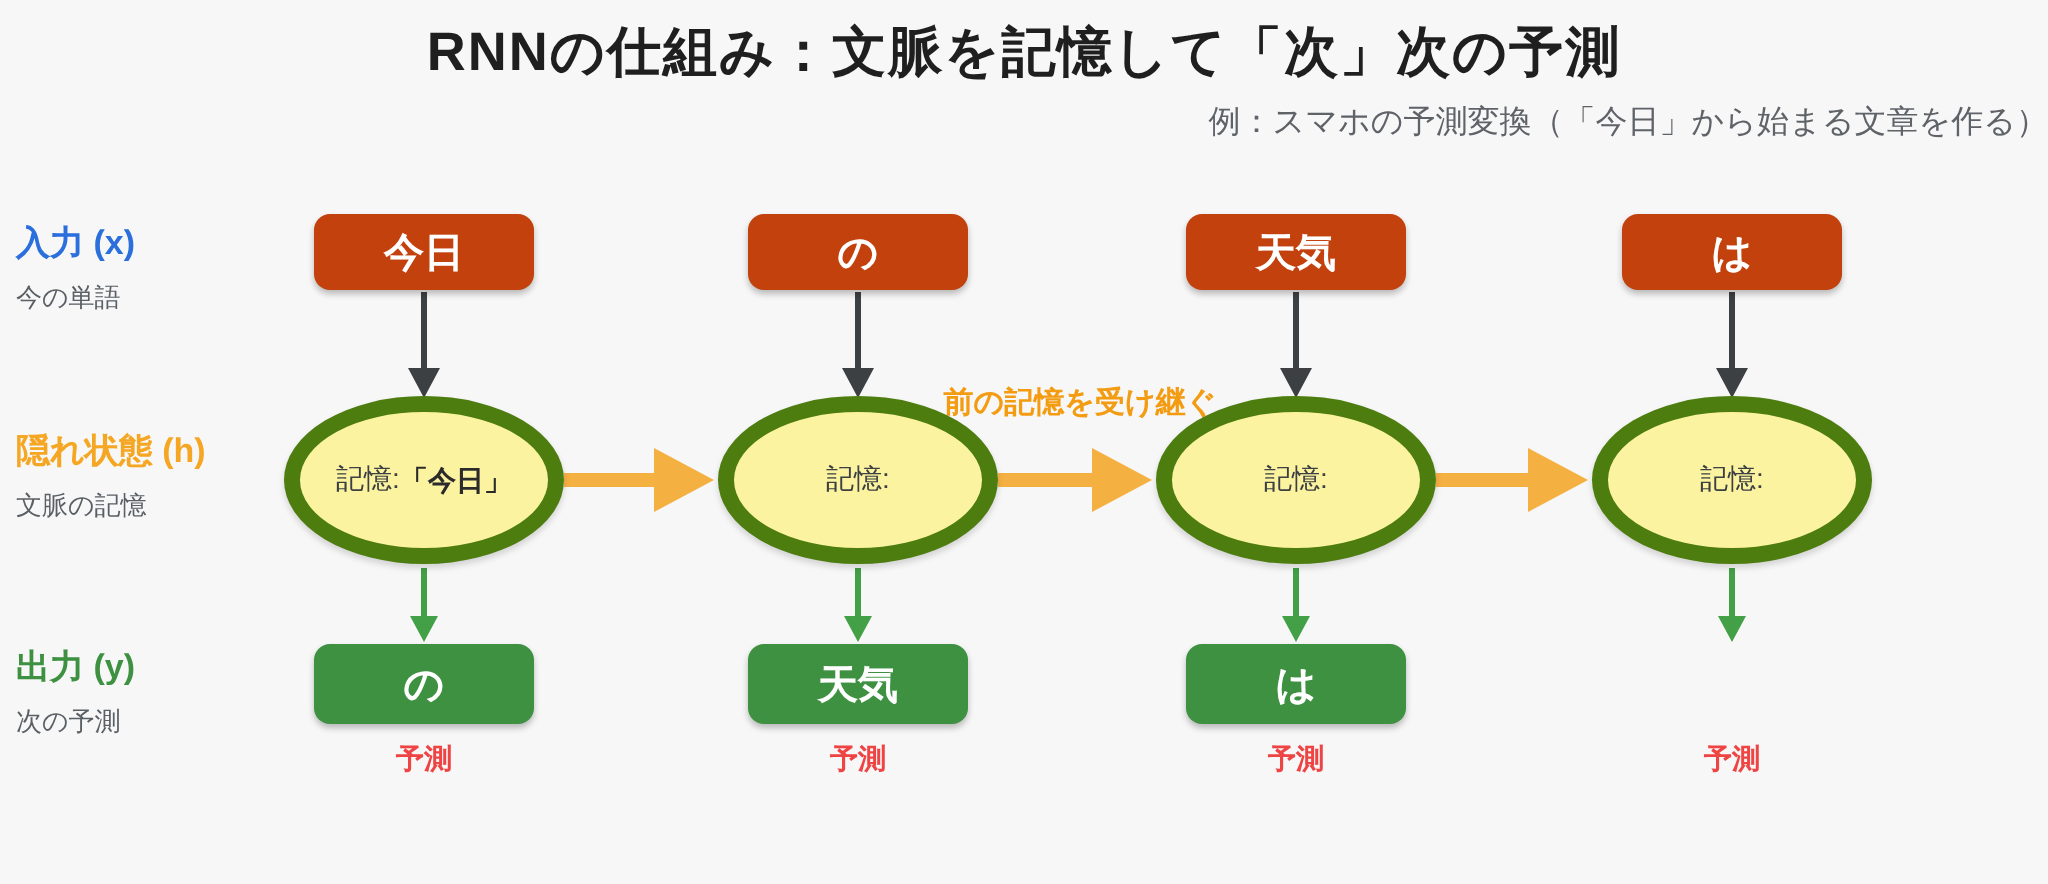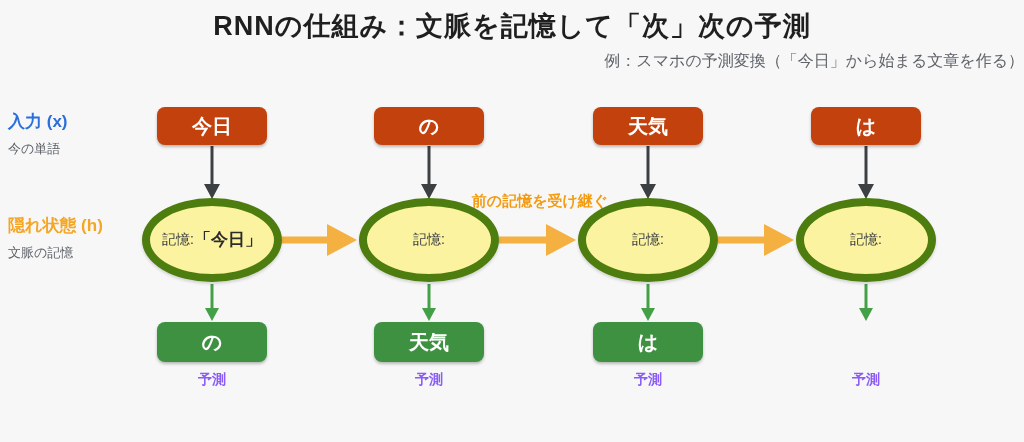--- a/index.html
+++ b/index.html
@@ -81,30 +81,30 @@
     background: #fcf3a0;
     border: 8px solid #4d7c0f;
     border-radius: 50%;
     display: flex;
     flex-direction: row;
     align-items: center;
     justify-content: center;
     box-shadow: 0 2px 3px rgba(0,0,0,0.15);
   }
   .ellipse .mem-label { font-size: 14px; color: #3c4043; line-height: 1.25; }
-  .ellipse .mem-text  { font-size: 17px; font-weight: bold; color: #2b2b2b; line-height: 1.3; }
+  .ellipse .mem-text  { font-size: 14px; font-weight: bold; color: #2b2b2b; line-height: 1.3; }
 
   .prediction {
     position: absolute;
     top: 264px; left: 0;
     width: 220px;
     text-align: center;
     font-size: 14px;
     font-weight: 600;
-    color: #8b5cf6;
+    color: #ef4444;
   }
 
   .carry-label {
     position: absolute;
     top: 192px; left: 440px;
     width: 200px;
     text-align: center;
     font-size: 15px;
     font-weight: bold;
     color: #f39c12;
@@ -118,20 +118,24 @@
   <div class="title">RNNの仕組み：文脈を記憶して「次」次の予測</div>
   <div class="subtitle">例：スマホの予測変換（「今日」から始まる文章を作る）</div>
 
   <div class="row-label hidden">
     <span class="main">隠れ状態 (h)</span>
     <span class="sub">文脈の記憶</span>
   </div>
   <div class="row-label input">
     <span class="main">入力 (x)</span>
     <span class="sub">今の単語</span>
+  </div>
+  <div class="row-label output">
+    <span class="main">出力 (y)</span>
+    <span class="sub">次の予測</span>
   </div>
 
   <svg class="arrow-layer" viewBox="0 0 1024 442" xmlns="http://www.w3.org/2000/svg">
 
     <g stroke="#3c4043" fill="#3c4043">
       <line x1="212" y1="146" x2="212" y2="185" stroke-width="3"></line>
         <polygon points="204,184 220,184 212,199" stroke="none"></polygon>
       <line x1="429" y1="146" x2="429" y2="185" stroke-width="3"></line>
         <polygon points="421,184 437,184 429,199" stroke="none"></polygon>
       <line x1="648" y1="146" x2="648" y2="185" stroke-width="3"></line>

